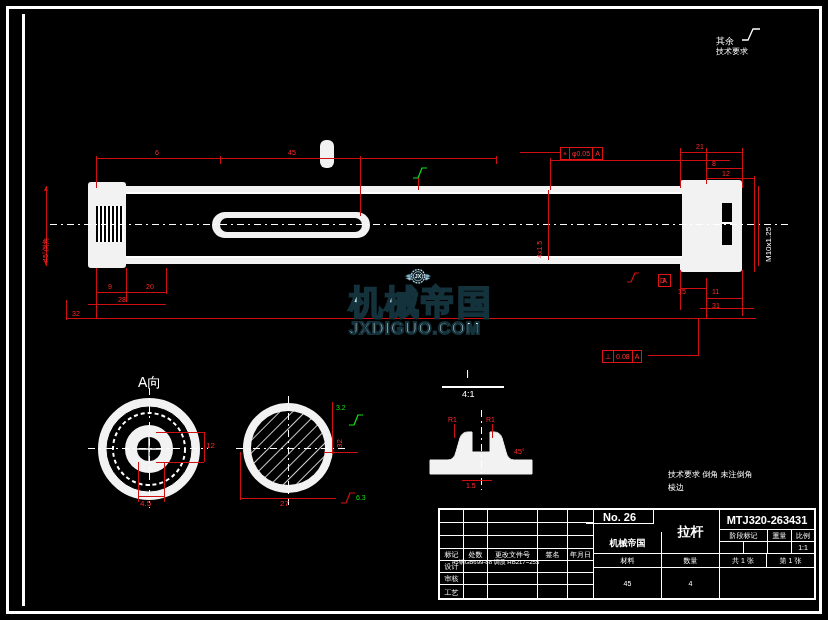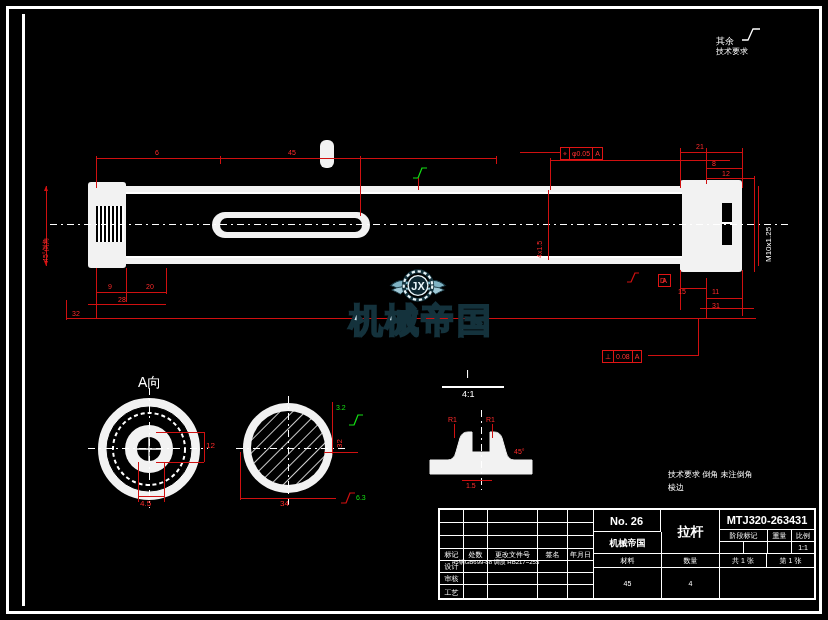--- a/index.html
+++ b/index.html
@@ -219,21 +219,21 @@
     <div class="r" style="left:96px;top:6px;width:1px;height:52px;"></div>
     <div class="r" style="left:88px;top:56px;width:34px;height:1px;"></div>
     <div class="dimv" style="left:100px;top:52px;font-size:8px;">32</div>
     <svg width="16" height="13" style="position:absolute;left:112px;top:18px;">
       <path d="M1 11 L6 11 L10 1 M6 11 L10 1 L15 1" stroke="#14e014" stroke-width="1.2" fill="none"></path>
     </svg>
     <div class="gtxt" style="left:100px;top:8px;">3.2</div>
 
     <div class="r" style="left:4px;top:56px;width:1px;height:48px;"></div>
     <div class="r" style="left:4px;top:102px;width:96px;height:1px;"></div>
-    <div class="dim" style="left:44px;top:104px;font-size:8px;">34</div>
+    <div class="dim" style="left:44px;top:104px;font-size:8px;">27</div>
     <svg width="16" height="13" style="position:absolute;left:104px;top:96px;">
       <path d="M1 11 L6 11 L10 1 M6 11 L10 1 L15 1" stroke="#d01010" stroke-width="1.2" fill="none"></path>
     </svg>
     <div class="gtxt" style="left:120px;top:98px;">6.3</div>
   </div>
 
   <div style="position:absolute;left:418px;top:370px;width:130px;height:130px;">
     <div class="wtxt" style="left:48px;top:0px;font-size:11px;">I</div>
     <div class="w" style="left:24px;top:16px;width:62px;height:2px;"></div>
     <div class="wtxt" style="left:44px;top:20px;font-size:9px;">4:1</div>
@@ -294,21 +294,21 @@
     <div class="cell" style="left:48px;top:63px;width:50px;height:12px;"></div>
     <div class="cell" style="left:98px;top:63px;width:30px;height:12px;"></div>
     <div class="cell" style="left:128px;top:63px;width:26px;height:12px;"></div>
 
     <div class="cell" style="left:0;top:75px;width:24px;height:15px;border-bottom:none;">工艺</div>
     <div class="cell" style="left:24px;top:75px;width:24px;height:15px;border-bottom:none;"></div>
     <div class="cell" style="left:48px;top:75px;width:50px;height:15px;border-bottom:none;"></div>
     <div class="cell" style="left:98px;top:75px;width:30px;height:15px;border-bottom:none;"></div>
     <div class="cell" style="left:128px;top:75px;width:26px;height:15px;border-bottom:none;"></div>
 
-    <div class="cell big" style="left:153px;top:0;width:68px;height:22px;">No. 26</div>
+    <div class="cell big" style="left:146px;top:0;width:68px;height:14px;">No. 26</div>
     <div class="cell med" style="left:154px;top:22px;width:68px;height:22px;">机械帝国</div>
     <div class="cell" style="left:154px;top:44px;width:68px;height:14px;">材料</div>
     <div class="cell" style="left:154px;top:58px;width:68px;height:32px;border-bottom:none;">45</div>
 
     <div class="cell med" style="left:222px;top:0;width:58px;height:44px;font-size:13px;">拉杆</div>
     <div class="cell" style="left:222px;top:44px;width:58px;height:14px;">数量</div>
     <div class="cell" style="left:222px;top:58px;width:58px;height:32px;border-bottom:none;">4</div>
 
     <div class="cell med" style="left:280px;top:0;width:94px;height:20px;border-right:none;font-size:11px;">MTJ320-263431</div>
     <div class="cell" style="left:280px;top:20px;width:48px;height:12px;">阶段标记</div>
@@ -335,16 +335,17 @@
         <path d="M8 40 Q26 30 44 38 Q28 42 24 48 Q16 43 8 40 Z" fill="#9ec8d6" stroke="#14323c" stroke-width="1.5"></path>
         <path d="M104 40 Q86 30 68 38 Q84 42 88 48 Q96 43 104 40 Z" fill="#9ec8d6" stroke="#14323c" stroke-width="1.5"></path>
         <circle cx="56" cy="32" r="26" fill="none" stroke="#14323c" stroke-width="7"></circle>
         <circle cx="56" cy="32" r="26" fill="none" stroke="#e8f4f8" stroke-width="4" stroke-dasharray="6 5"></circle>
         <circle cx="56" cy="32" r="18" fill="#0d2630" stroke="#e8f4f8" stroke-width="2.5"></circle>
         <text x="56" y="40" font-size="20" font-weight="bold" fill="#eaf6fa" text-anchor="middle" font-family="Liberation Sans, sans-serif">JX</text>
       </g>
     </svg>
     <div class="wm-text">
       <div class="wm-cn">机械帝国</div>
+      <div class="wm-en">JXDIGUO.COM</div>
     </div>
   </div>
 
 </div>
 
 </body></html>

